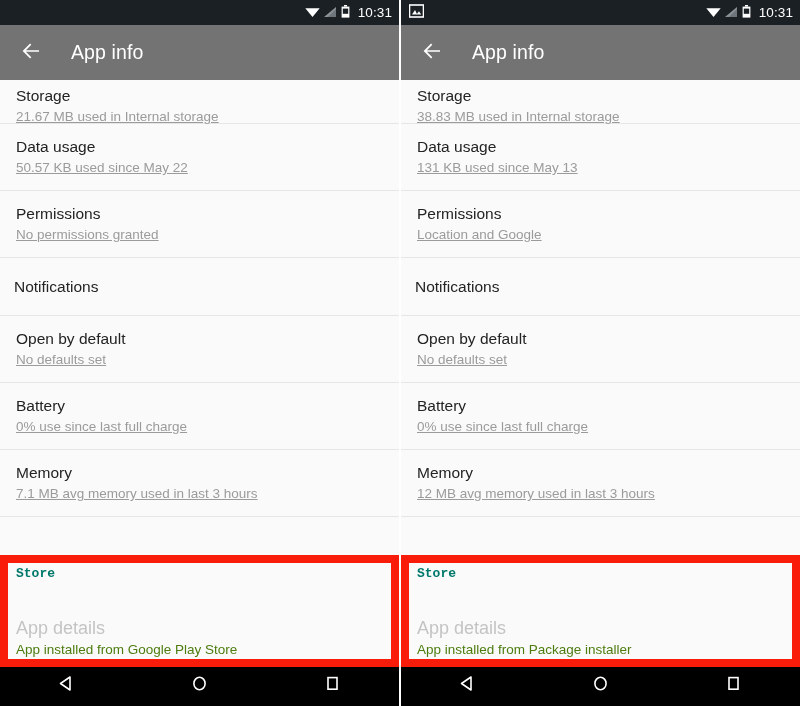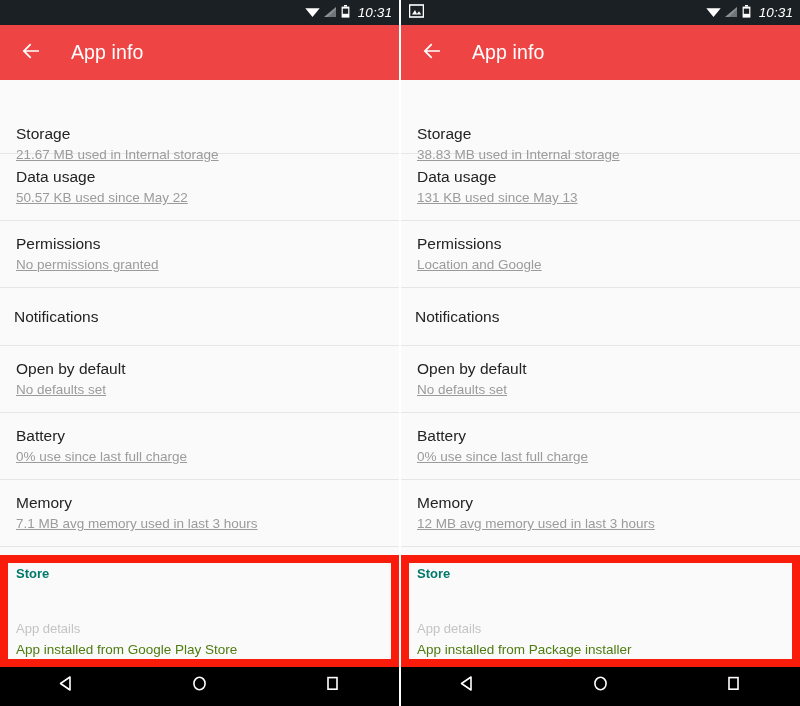--- a/index.html
+++ b/index.html
@@ -39,21 +39,20 @@
   
   .statusbar {
     height: 25px;
     background: #1b2024;
     color: #ffffff;
     display: flex;
     align-items: center;
     padding: 0 7px 0 8px;
     box-sizing: border-box;
     flex: 0 0 25px;
-    font-style: italic;
   }
   .statusbar .left-icons {
     display: flex;
     align-items: center;
     gap: 4px;
     flex: 1 1 auto;
   }
   .statusbar .right-icons {
     display: flex;
     align-items: center;
@@ -64,21 +63,21 @@
     color: #ffffff;
     letter-spacing: 0.1px;
     margin-left: 4px;
     line-height: 1;
   }
   .sb-icon { display: block; }
 
   
   .appbar {
     height: 55px;
-    background: #ef4444;
+    background: #737373;
     display: flex;
     align-items: center;
     flex: 0 0 55px;
     padding-left: 14px;
     box-sizing: border-box;
   }
   .appbar .back {
     width: 34px;
     height: 34px;
     display: flex;
@@ -102,21 +101,21 @@
   }
   .row {
     padding: 0 16px;
     box-sizing: border-box;
     border-bottom: 1px solid #e6e6e6;
     background: #fafafa;
     display: flex;
     flex-direction: column;
     justify-content: center;
   }
-  .row.partial { height: 36px; justify-content: flex-start; padding-top: 6px; margin-top: 38px; }
+  .row.partial { height: 44px; justify-content: flex-start; padding-top: 6px; }
   .row.two-line { height: 67px; }
   .row.one-line { height: 58px; padding-left: 14px; }
 
   .row .primary {
     font-size: 15.5px;
     color: #232323;
     line-height: 20px;
   }
   .row .secondary {
     font-size: 13.5px;
@@ -136,26 +135,27 @@
     background: #fafafa;
     padding: 11px 16px 0 16px;
     box-sizing: border-box;
     height: 110px;
   }
   .store-header {
     font-size: 13px;
     font-weight: bold;
     color: #00796b;
     line-height: 16px;
+    font-family: Liberation Mono, monospace;
   }
   .store-row {
     margin-top: 36px;
   }
   .store-row .primary {
-    font-size: 13px;
+    font-size: 18px;
     color: #c4c4c4;
     line-height: 21px;
   }
   .store-row .secondary {
     font-size: 13.5px;
     color: #4d7c0f;
     line-height: 19px;
     margin-top: 1px;
   }
 

